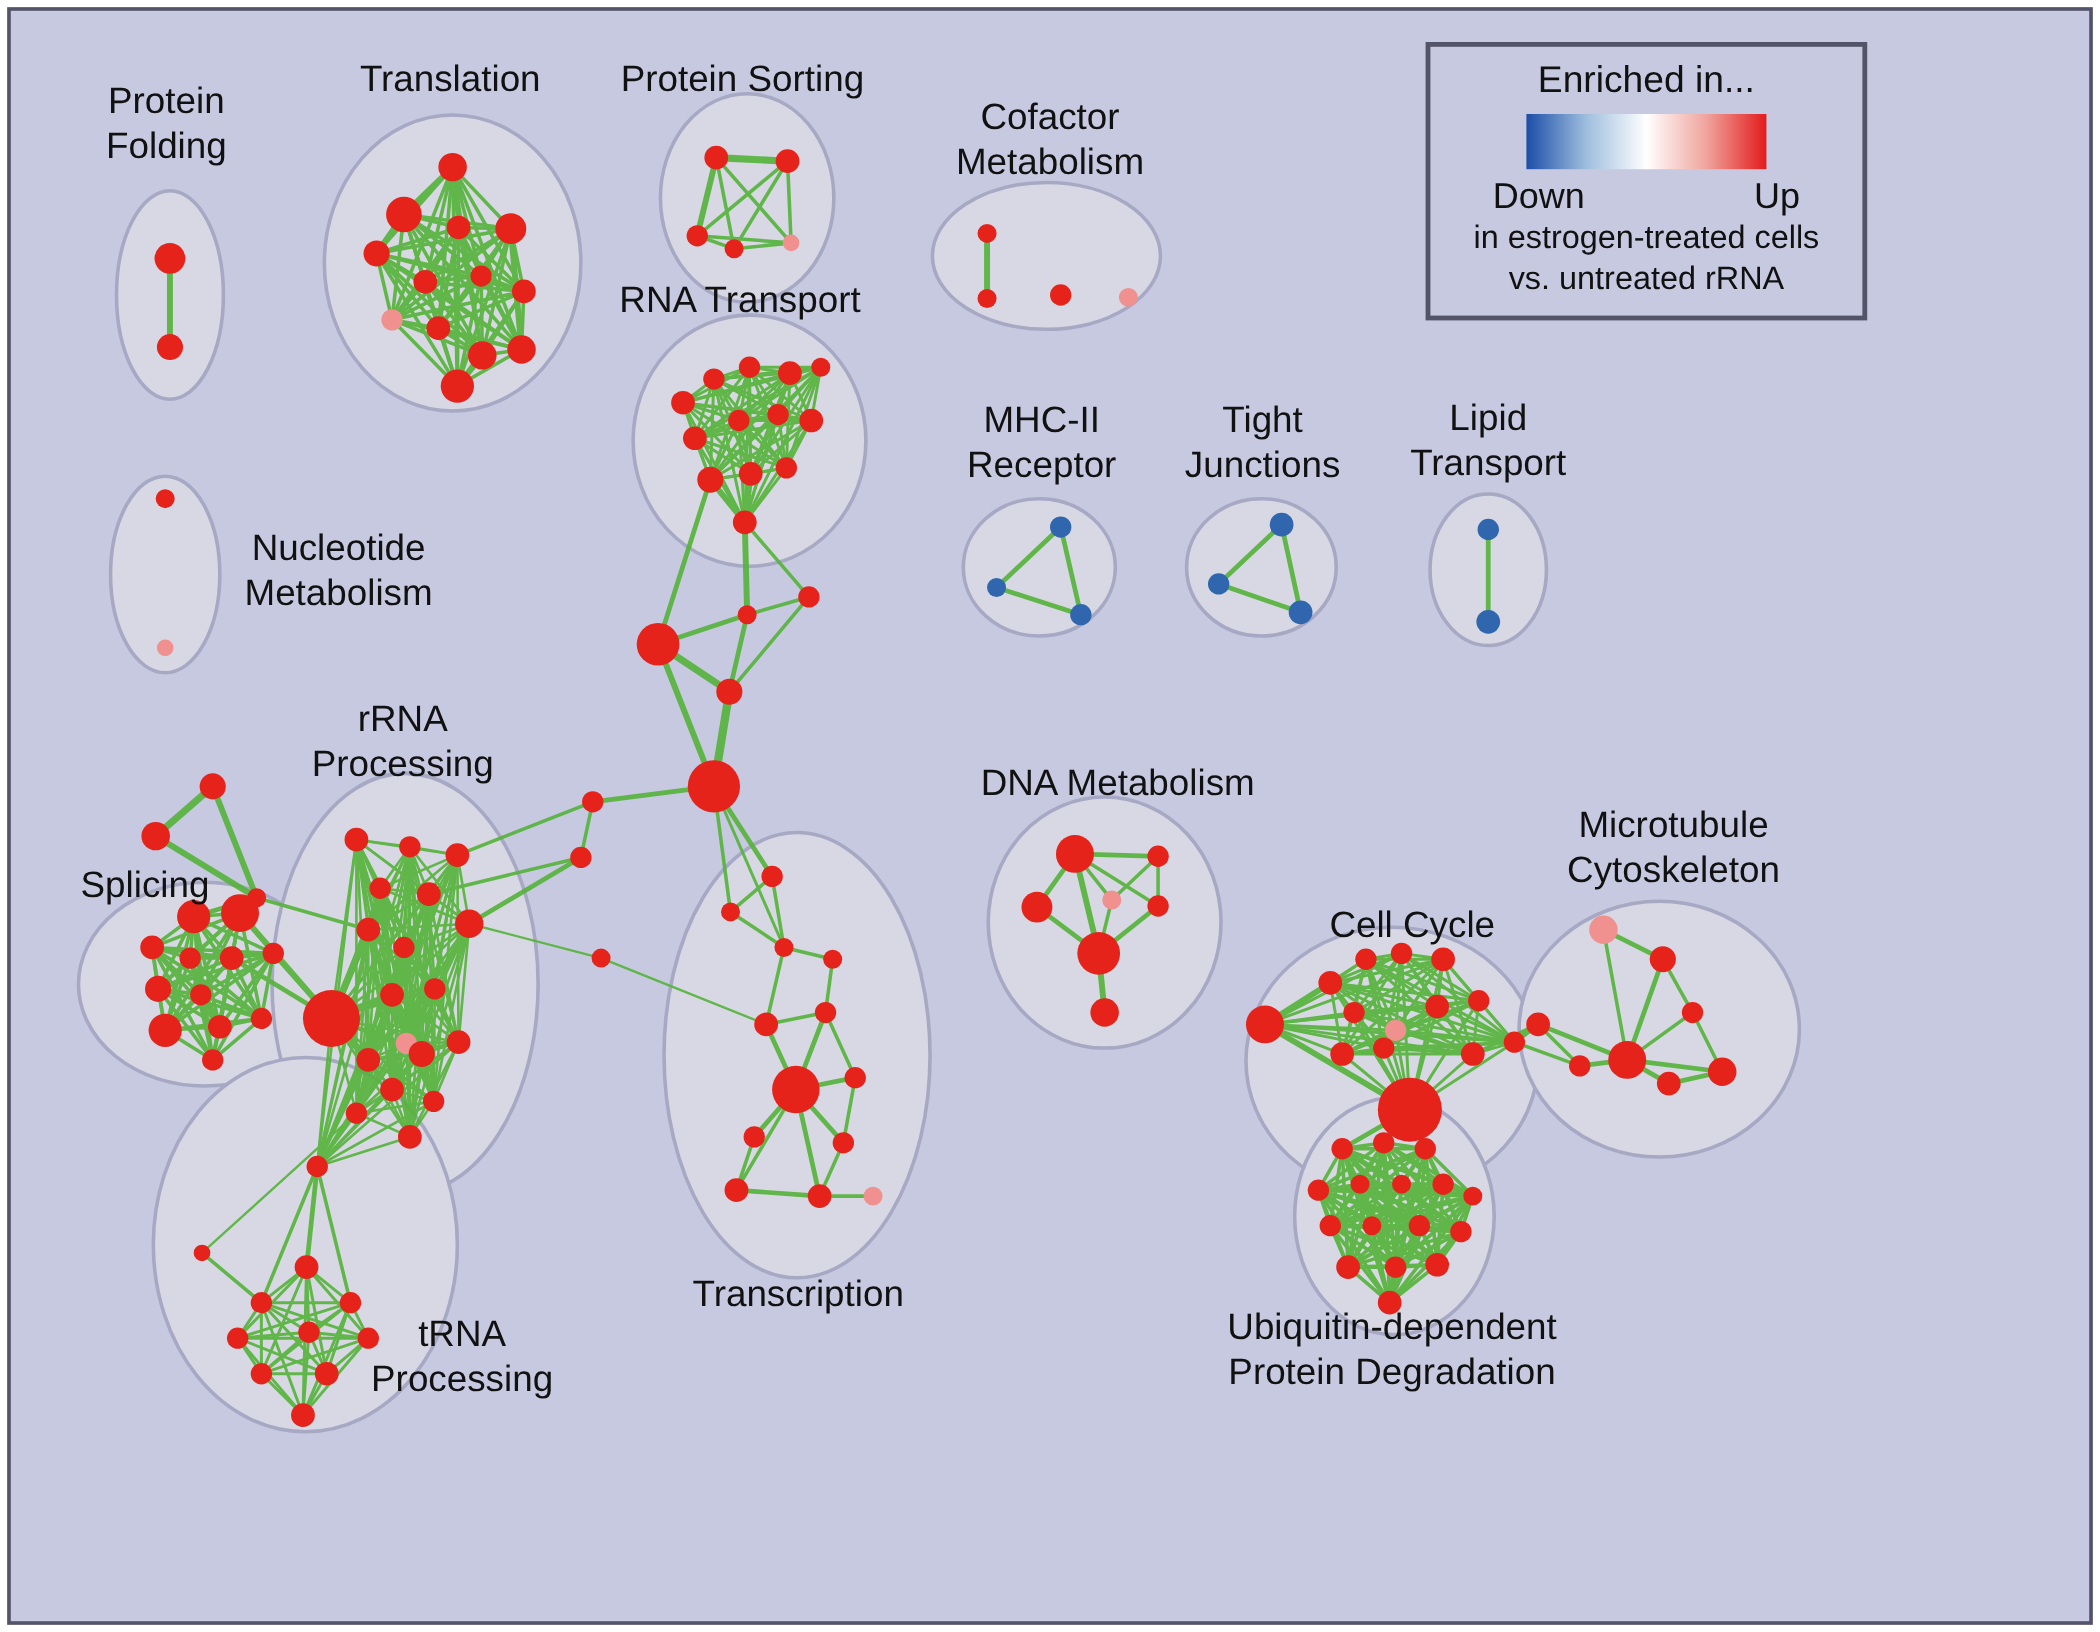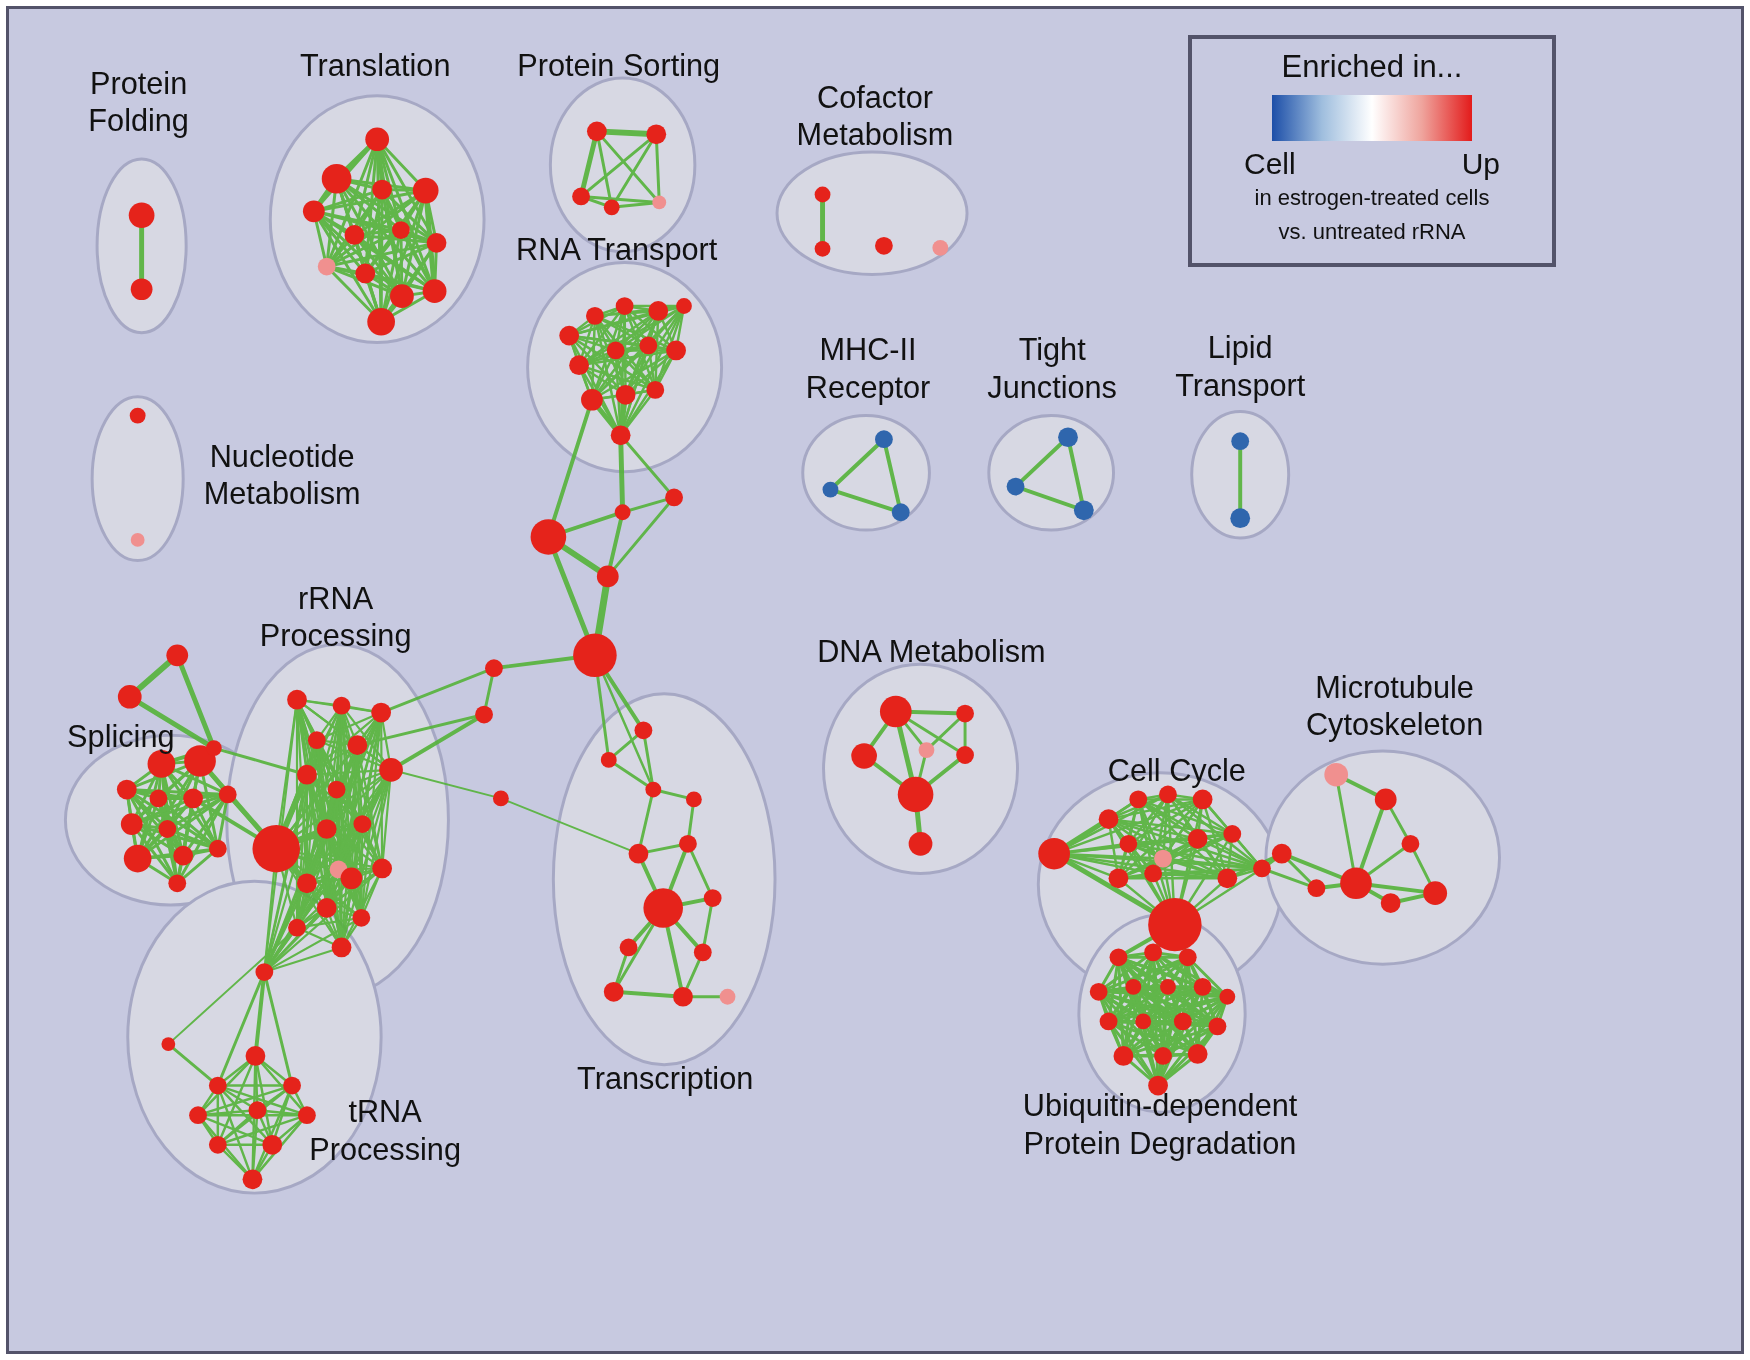--- a/index.html
+++ b/index.html
@@ -9,21 +9,21 @@
            border:3px solid #53536a; background:#c7c9e0; overflow:hidden; }
   #net-svg { position:absolute; left:0; top:0; width:100%; height:100%; }
   svg text { font-family:"Liberation Sans", sans-serif; }
   .legend { position:absolute; left:1131px; top:26px; width:368px; height:232px;
             border:4px solid #53536a; box-sizing:border-box; text-align:center;
             color:#111; padding-top:10px;margin-left:48px; }
   .legend-title { font-size:31px; }
   .legend-bar { width:200px; height:46px; margin:10px auto 6px auto; }
   .legend-row { width:256px; margin:0 auto; display:flex; justify-content:space-between;
                 font-size:30px; }
-  .legend-caption { font-size:22px; line-height:34px; }
+  .legend-caption { font-size:27px; line-height:34px; }
 </style>
 </head>
 <body>
 
 <div id="page">
   <div id="frame" style="background: rgb(199, 201, 224); border-color: rgb(83, 83, 106);">
     <svg id="net-svg" viewBox="0 0 1750 1360" preserveAspectRatio="none">
         <g>
           <ellipse cx="134" cy="240" rx="45" ry="88" fill="#d7d8e3" stroke="#a6a8c4" stroke-width="3"></ellipse>
           <ellipse cx="372" cy="213" rx="108" ry="125" fill="#d7d8e3" stroke="#a6a8c4" stroke-width="3"></ellipse>
@@ -1006,20 +1006,20 @@
           <text x="1400" y="736" text-anchor="middle" font-size="31" fill="#111111">Cytoskeleton</text>
           <text x="1163" y="1122" text-anchor="middle" font-size="31" fill="#111111">Ubiquitin-dependent</text>
           <text x="1163" y="1160" text-anchor="middle" font-size="31" fill="#111111">Protein Degradation</text>
         </g>
       </svg>
 
     <div class="legend" style="border-color: rgb(83, 83, 106);">
       <div class="legend-title">Enriched in...</div>
       <div class="legend-bar" style="background: linear-gradient(90deg, rgb(28, 78, 168), rgb(159, 190, 222), rgb(255, 255, 255), rgb(239, 164, 157), rgb(227, 27, 27));"></div>
       <div class="legend-row">
-        <span>Cell</span>
+        <span>Down</span>
         <span>Up</span>
       </div>
       <div class="legend-caption">in estrogen-treated cells</div>
       <div class="legend-caption">vs. untreated rRNA</div>
     </div>
   </div>
 </div>
 
 </body></html>

